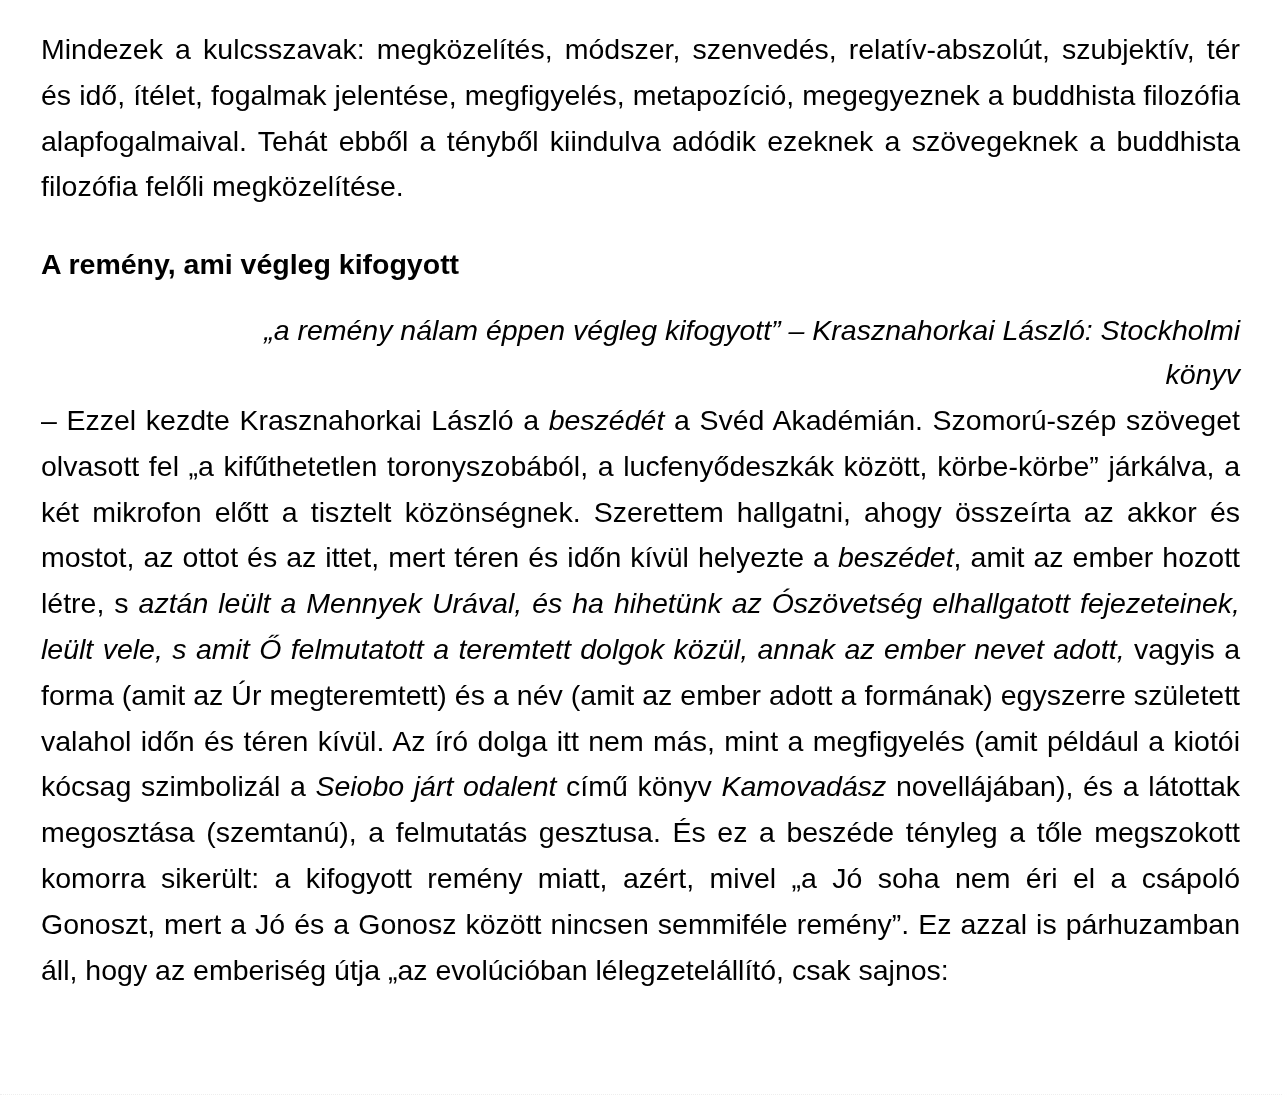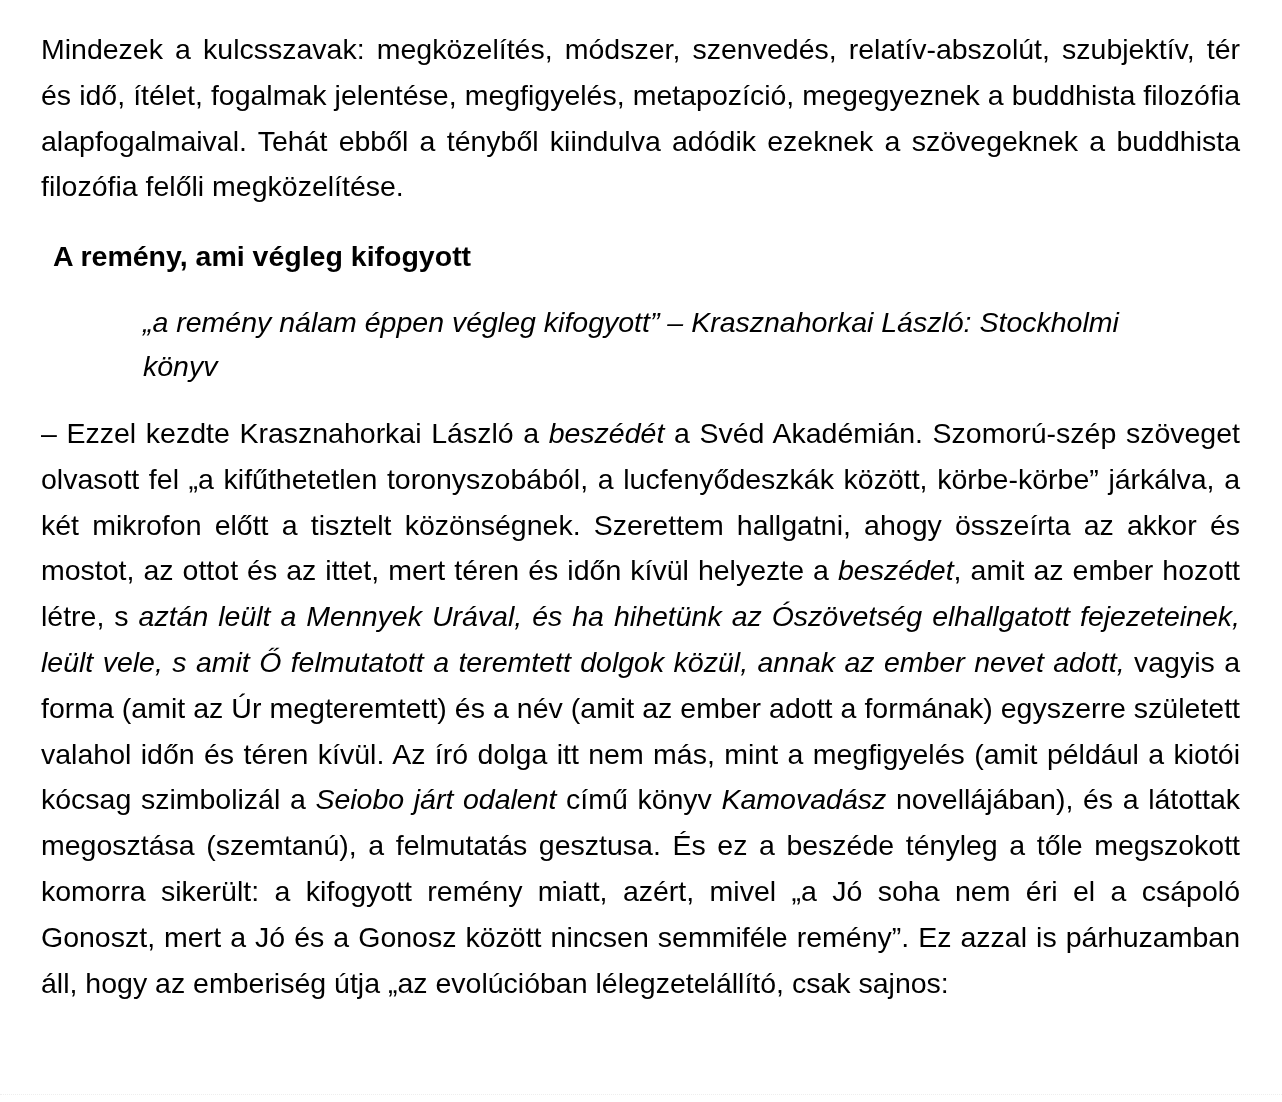--- a/index.html
+++ b/index.html
@@ -21,32 +21,32 @@
       color: #000000;
       font-family: "Liberation Sans", sans-serif;
       font-size: 28.5px;
       line-height: 45.8px;
     }
     .para {
       margin: 0;
       text-align: justify;
       text-align-last: left;
     }
-    .para.p1 { margin-bottom: 24px; }
+    .para.p1 { margin-bottom: 32px; }
     .heading {
-      margin: 12px;
+      margin: 0;
       font-weight: bold;
       font-size: 28.5px;
       line-height: 45.8px;
       margin-bottom: 20px;
     }
     .quote {
-      margin: 0 0 23px 102px;
+      margin: 0 0 2px 102px;
       font-style: italic;
-      text-align: left;
+      text-align: right;
       line-height: 44px;
     }
     .quote .q-line { display: block; }
     em { }
     .bottom-rule {
       position: absolute;
       left: 0;
       top: 1094px;
       width: 1282px;
       height: 1px;

